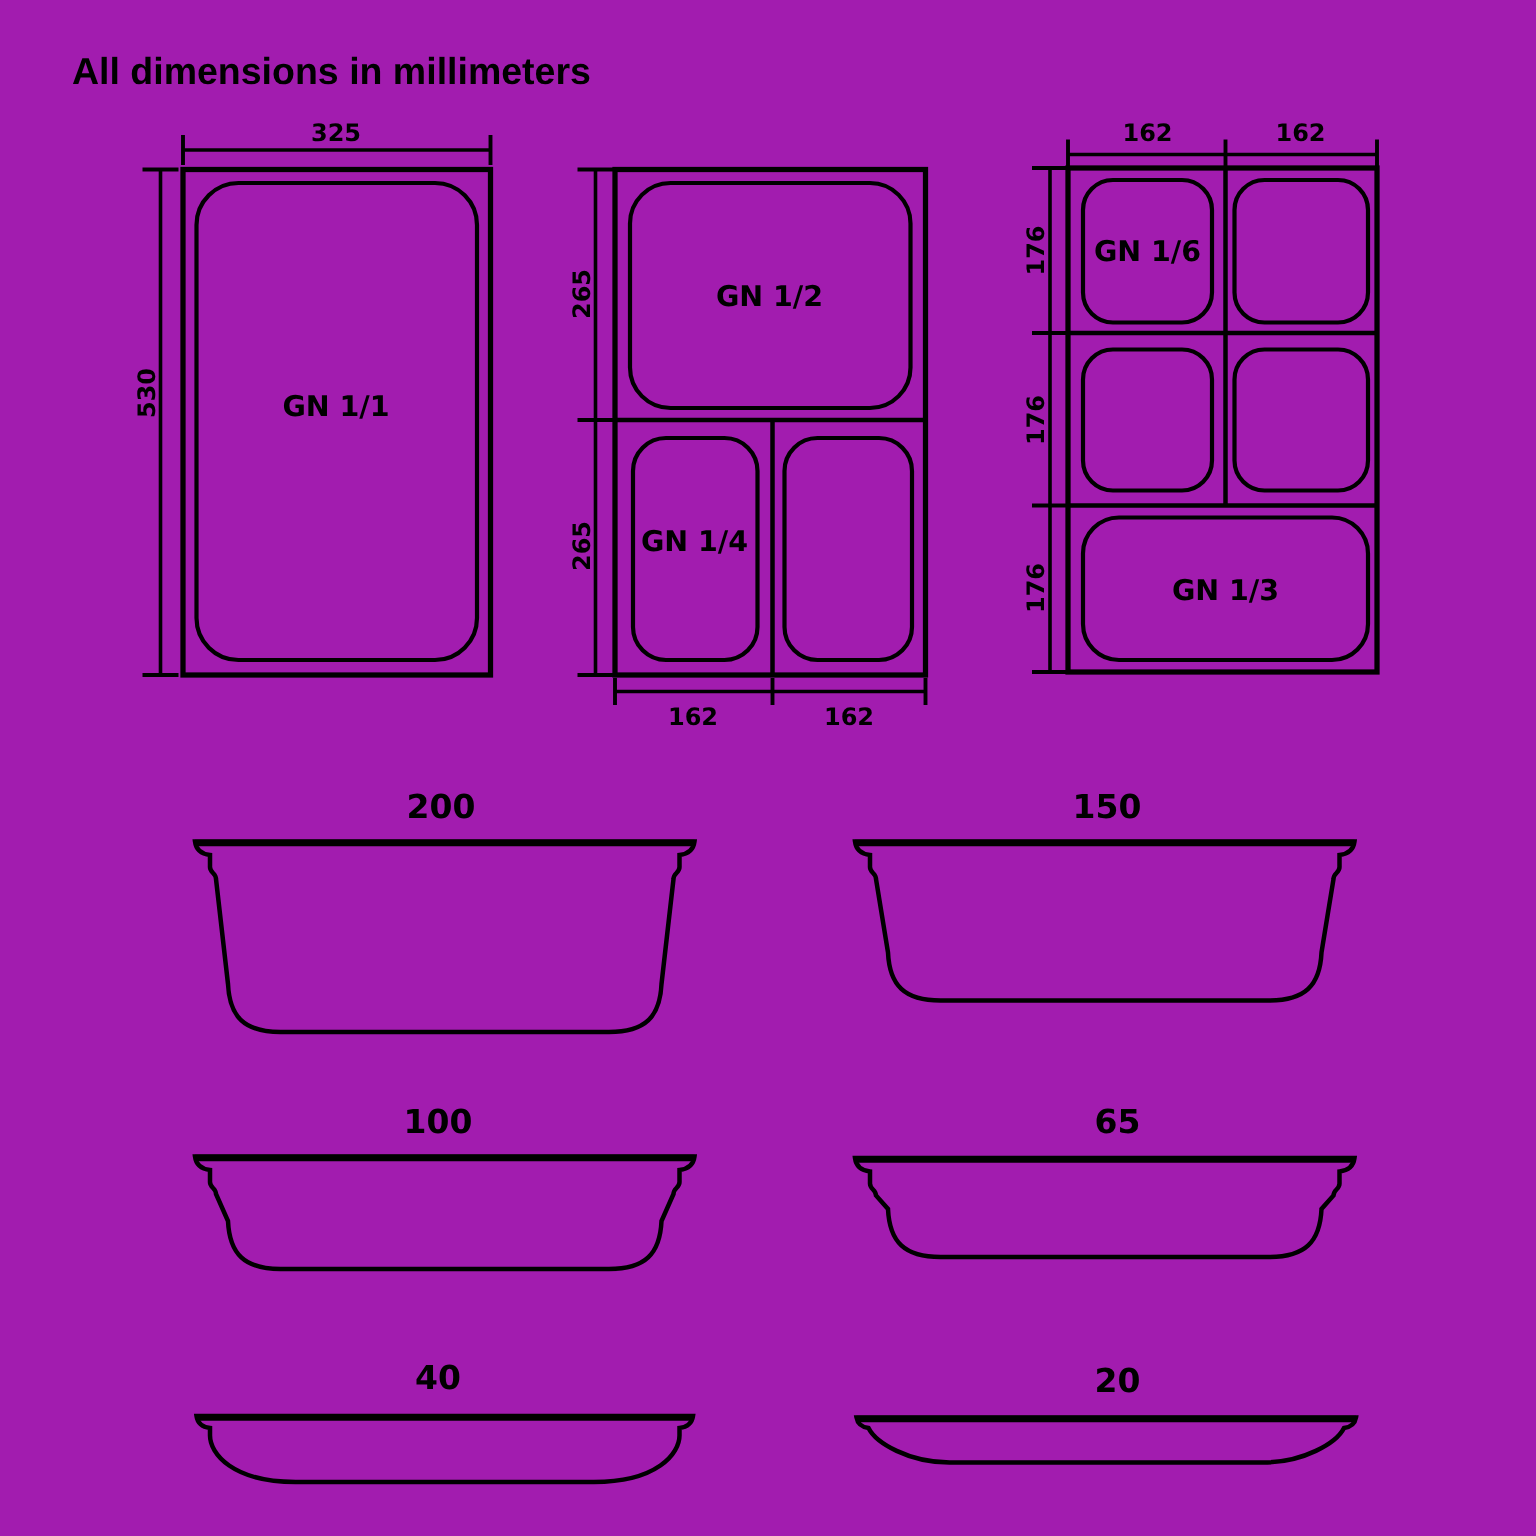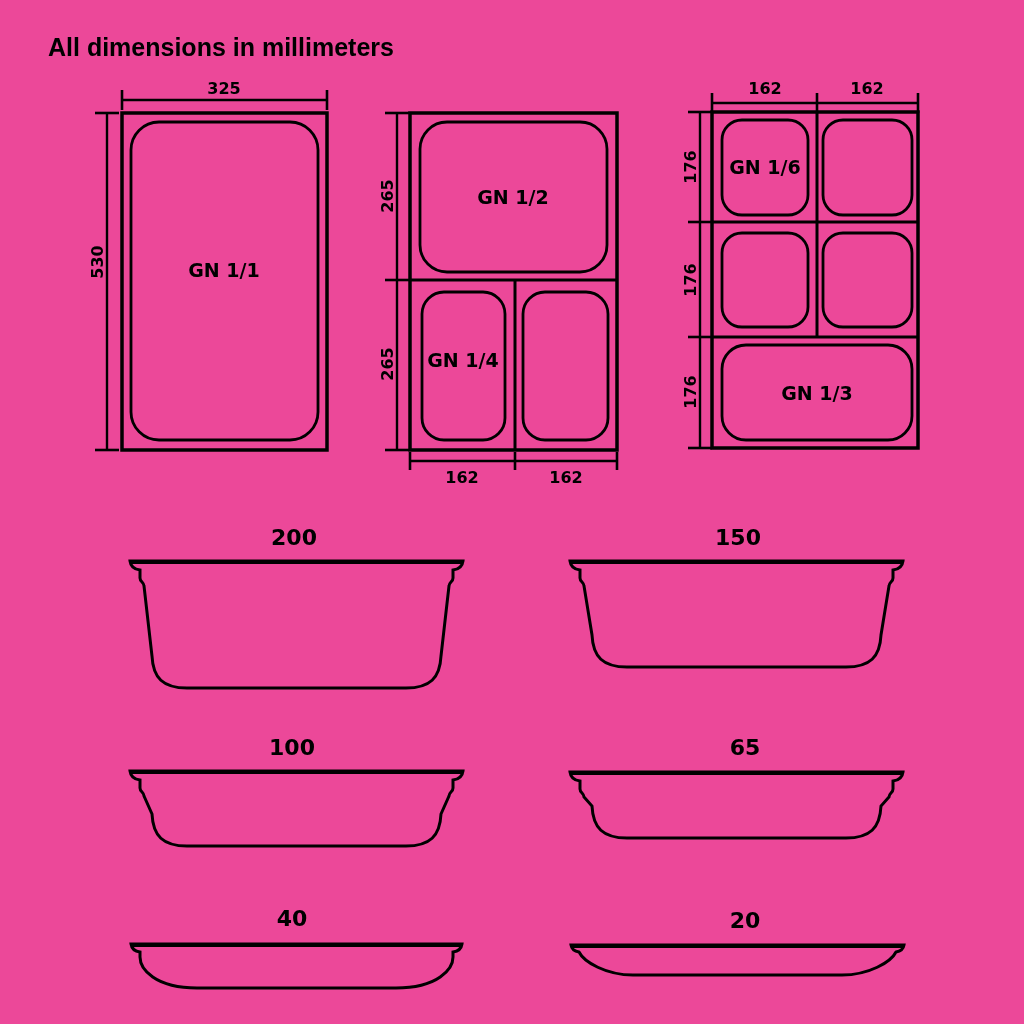--- a/index.html
+++ b/index.html
@@ -1,20 +1,20 @@
 <!DOCTYPE html>
 <html><head>
 <meta charset="utf-8">
 <style>
   html, body { margin: 0; padding: 0; background: #ffffff; }
   .canvas {
     position: relative;
     width: 1024px;
     height: 1024px;
-    background: #ec4899;
+    background: #a21caf;
     font-family: "DejaVu Sans", sans-serif;
     color: #000;
     overflow: hidden;
   }
   svg { position: absolute; left: 0; top: 0; }
   .shape   { fill: none; stroke: #000000; }
   .outer   { stroke-width: 3.5px; }
   .divider { stroke-width: 3px; }
   .inner   { stroke-width: 2.8px; }
   .dimline { stroke-width: 2.4px; }

